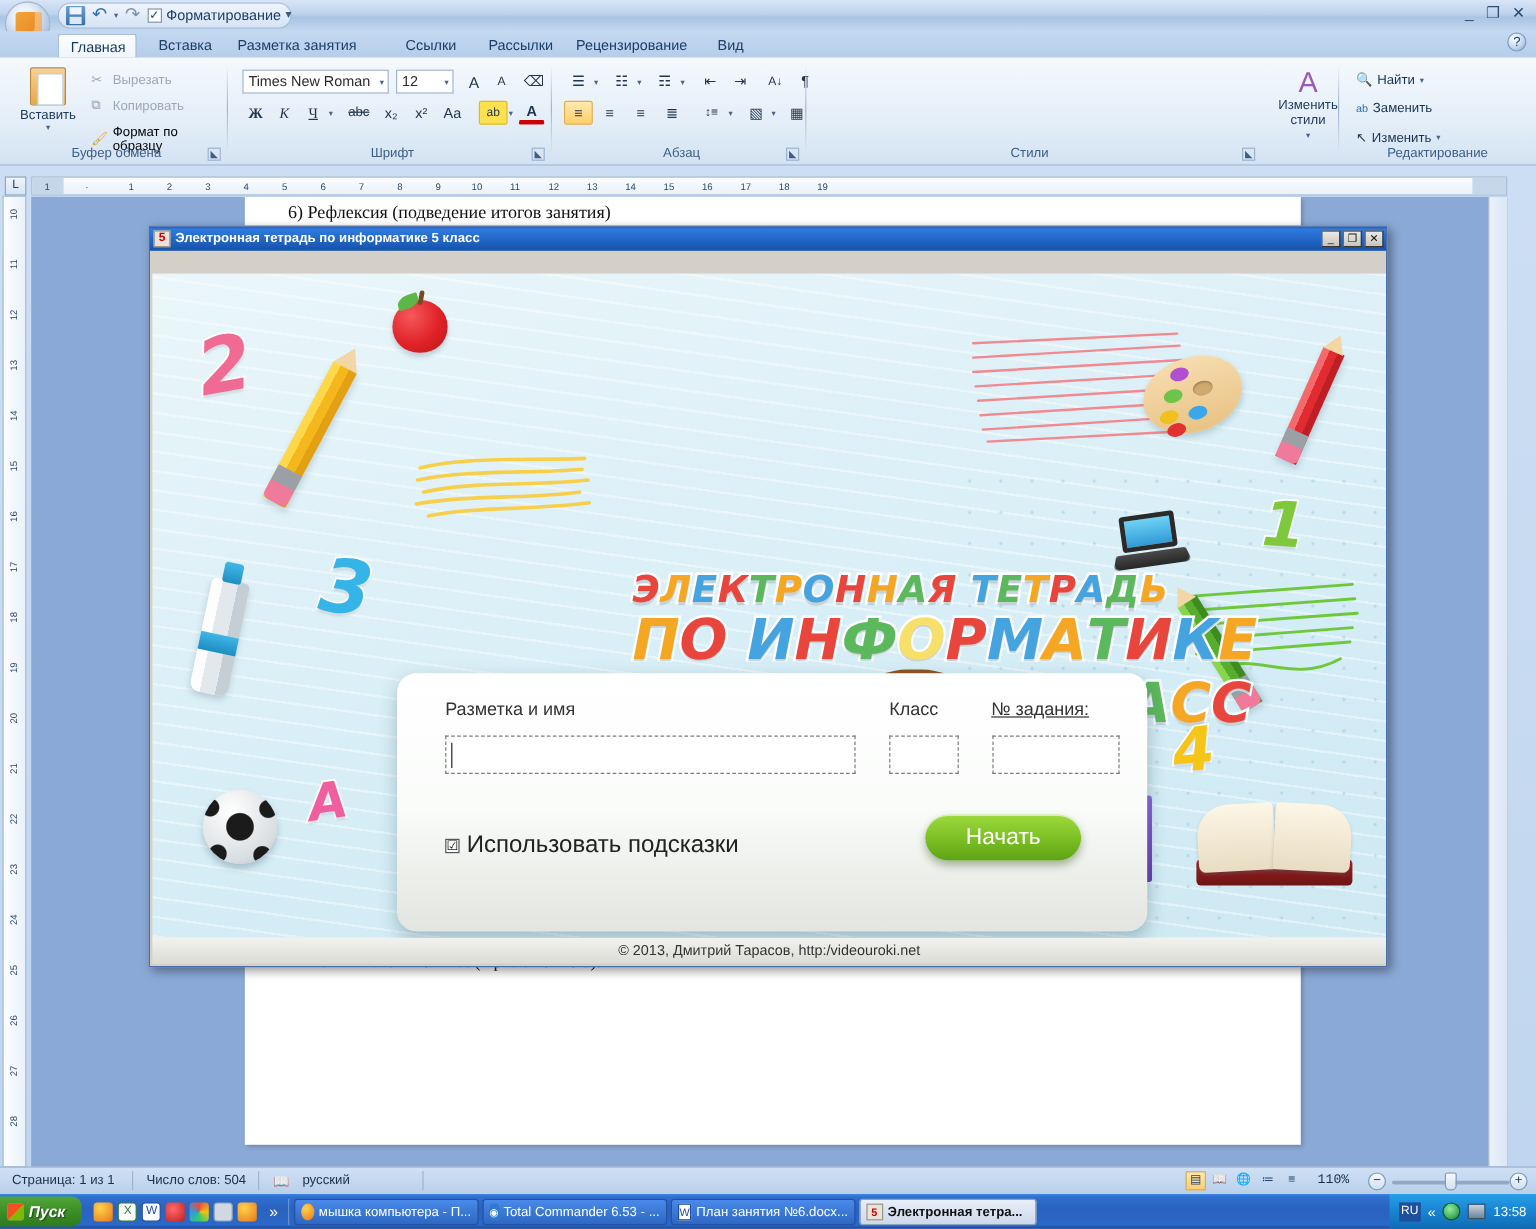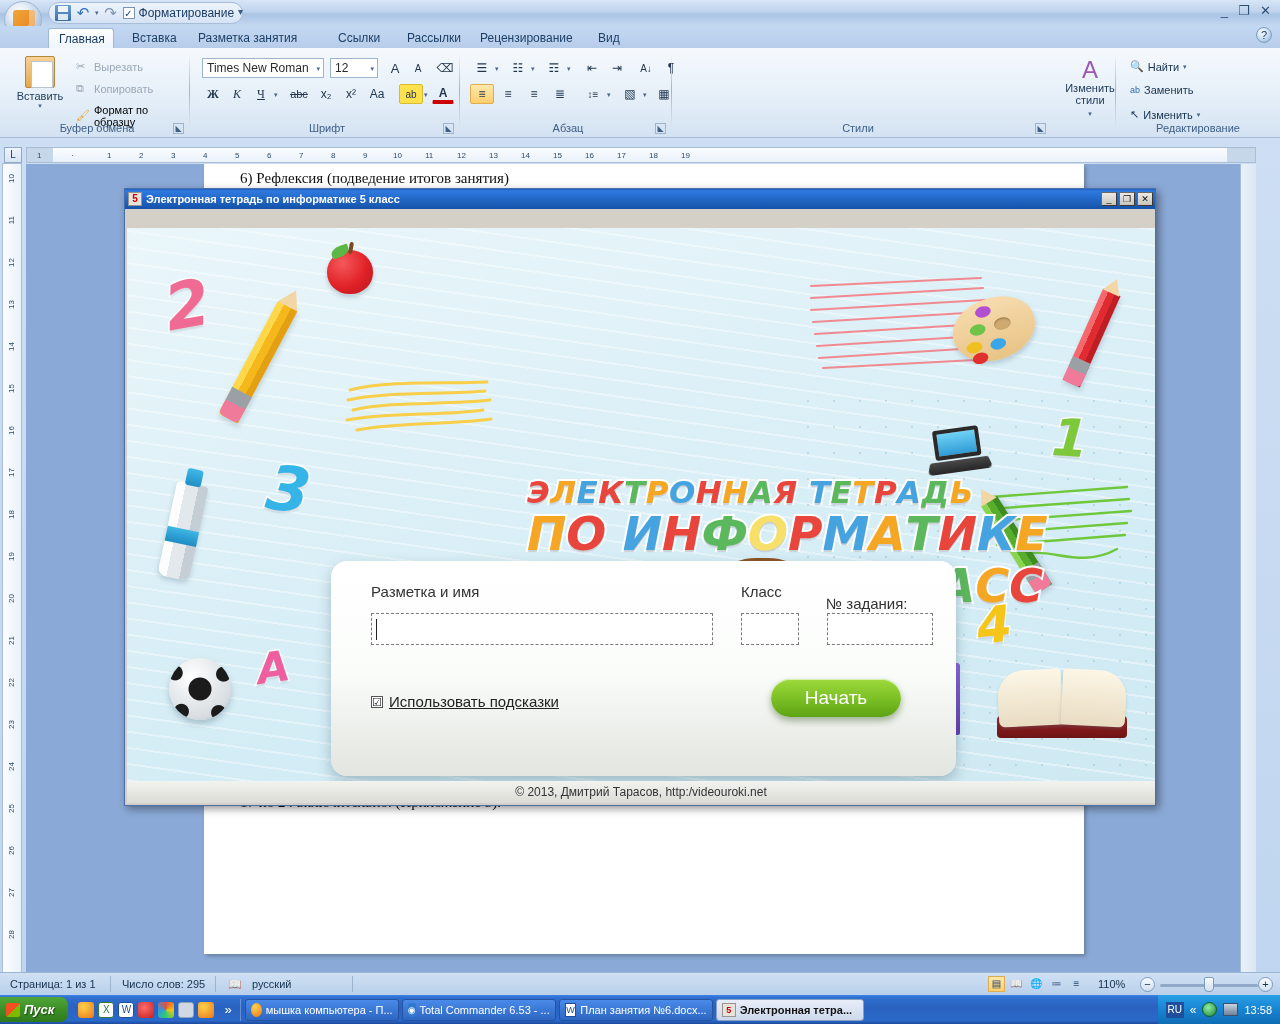--- a/index.html
+++ b/index.html
@@ -468,21 +468,21 @@
     position: absolute; border: 1px dashed #7b7b7b; background: #fff; height: 32px;
   }
   .caret-bar {
     position: absolute; left: 4px; top: 5px; width: 1px; height: 21px; background: #222;
   }
   .chk-row { position: absolute; left: 40px; top: 132px; display: flex; align-items: center; gap: 6px; }
   .chk-box {
     width: 12px; height: 12px; border: 1px solid #555; background: #fff;
     font-size: 11px; line-height: 10px; text-align: center; color: #111;
   }
-  .chk-lbl { font-size: 15px; color: #222; text-decoration: underline; }
+  .chk-lbl { font-size: 20px; color: #222; }
   .start-btn {
     position: absolute; left: 440px; top: 118px; width: 130px; height: 38px;
     border-radius: 20px; border: none; color: #fff; font-size: 19px;
     background: linear-gradient(to bottom,#9ed93c 0%, #7ec226 48%, #5ea314 100%);
     box-shadow: 0 4px 7px rgba(60,100,40,.45), inset 0 1px 0 rgba(255,255,255,.6);
     cursor: pointer;
   }
   .app-footer {
     position: absolute; left: 2px; bottom: 2px; width: 1028px; height: 22px;
     background: linear-gradient(to bottom,#f2f2ef,#dcdcd6);
@@ -730,32 +730,32 @@
     <div class="page">
       <div class="doctext" style="left:36px; top:6px;">6) Рефлексия (подведение итогов занятия)</div>
       <div class="doctext" style="left:36px; top:630px;">17 по 24 включительно. (Приложение 5).</div>
     </div>
     <div class="docscrollv"></div>
   </div>
 
   <div class="wstatus">
     <div class="sitem" style="left:10px;">Страница: 1 из 1</div>
     <div class="vsep" style="left:110px;"></div>
-    <div class="sitem" style="left:122px;">Число слов: 295</div>
+    <div class="sitem" style="left:122px;">Число слов: 504</div>
     <div class="vsep" style="left:215px;"></div>
     <div class="sitem" style="left:228px;color:#c0392b;">📖</div>
     <div class="sitem" style="left:252px;">русский</div>
     <div class="vsep" style="left:352px;"></div>
 
     <div class="viewbtn sel" style="left:988px;">▤</div>
     <div class="viewbtn" style="left:1008px;">📖</div>
     <div class="viewbtn" style="left:1028px;">🌐</div>
     <div class="viewbtn" style="left:1048px;">≔</div>
     <div class="viewbtn" style="left:1068px;">≡</div>
-    <div class="sitem" style="left:1098px;">110%</div>
+    <div class="sitem" style="left:1098px;font-family:Liberation Mono, monospace;">110%</div>
     <div class="zoomcirc" style="left:1140px;">−</div>
     <div class="zoomtrack" style="left:1160px; width:98px;"></div>
     <div class="zoomknob" style="left:1204px;"></div>
     <div class="zoomcirc" style="left:1258px;">+</div>
   </div>
 </div>
 
 <div id="app-window">
 
   <div class="app-title">
@@ -898,21 +898,21 @@
       </div>
       <div class="logo-line l3">
         <span style="color:#45a3e0">5</span><span>&nbsp;</span><span style="color:#45a3e0">К</span><span style="color:#e8453c">Л</span><span style="color:#5cb85c">А</span><span style="color:#f5a623">С</span><span style="color:#e8453c">С</span>
       </div>
     </div>
 
     <div class="panel">
       <div class="panel-body">
         <div class="f-label" style="left:40px; top:22px;">Разметка и имя</div>
         <div class="f-label" style="left:410px; top:22px;">Класс</div>
-        <div class="f-label" style="left:495px; top:34px;">№ задания:</div>
+        <div class="f-label" style="left:495px; top:22px;text-decoration:underline;">№ задания:</div>
 
         <div class="f-input" style="left:40px; top:52px; width:342px;">
           <span class="caret-bar"></span>
 
         </div>
         <div class="f-input" style="left:410px; top:52px; width:58px;">
           
         </div>
         <div class="f-input" style="left:496px; top:52px; width:106px;">
           

